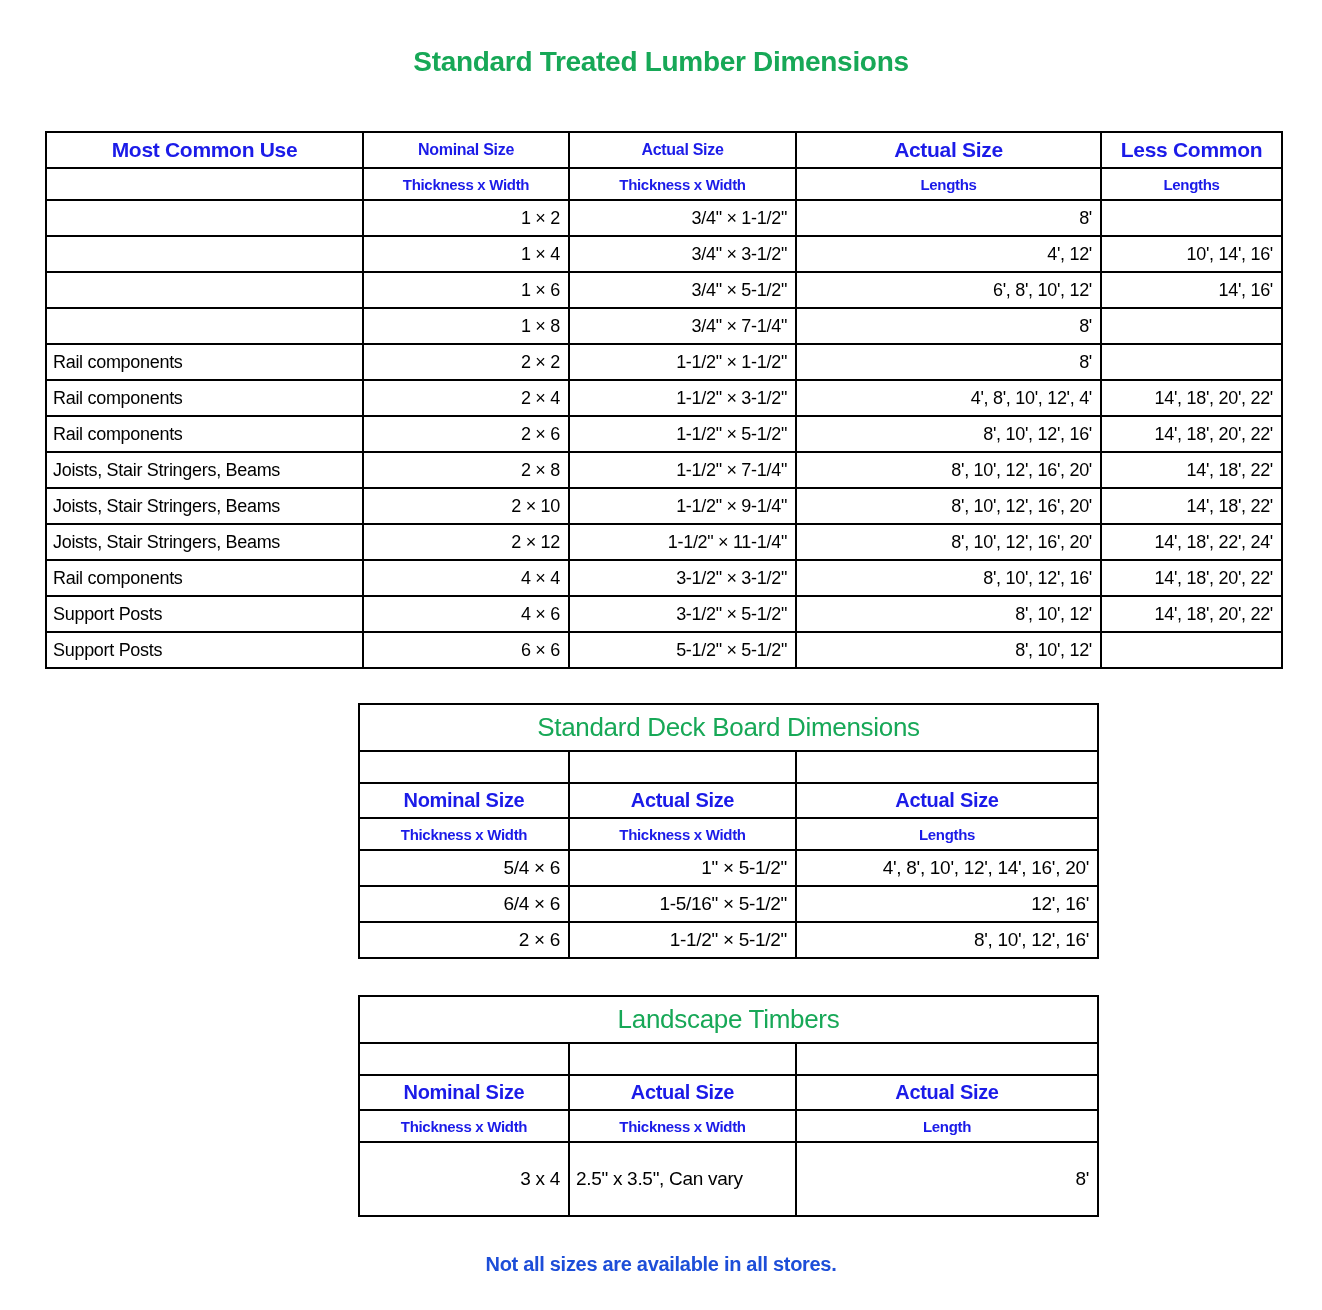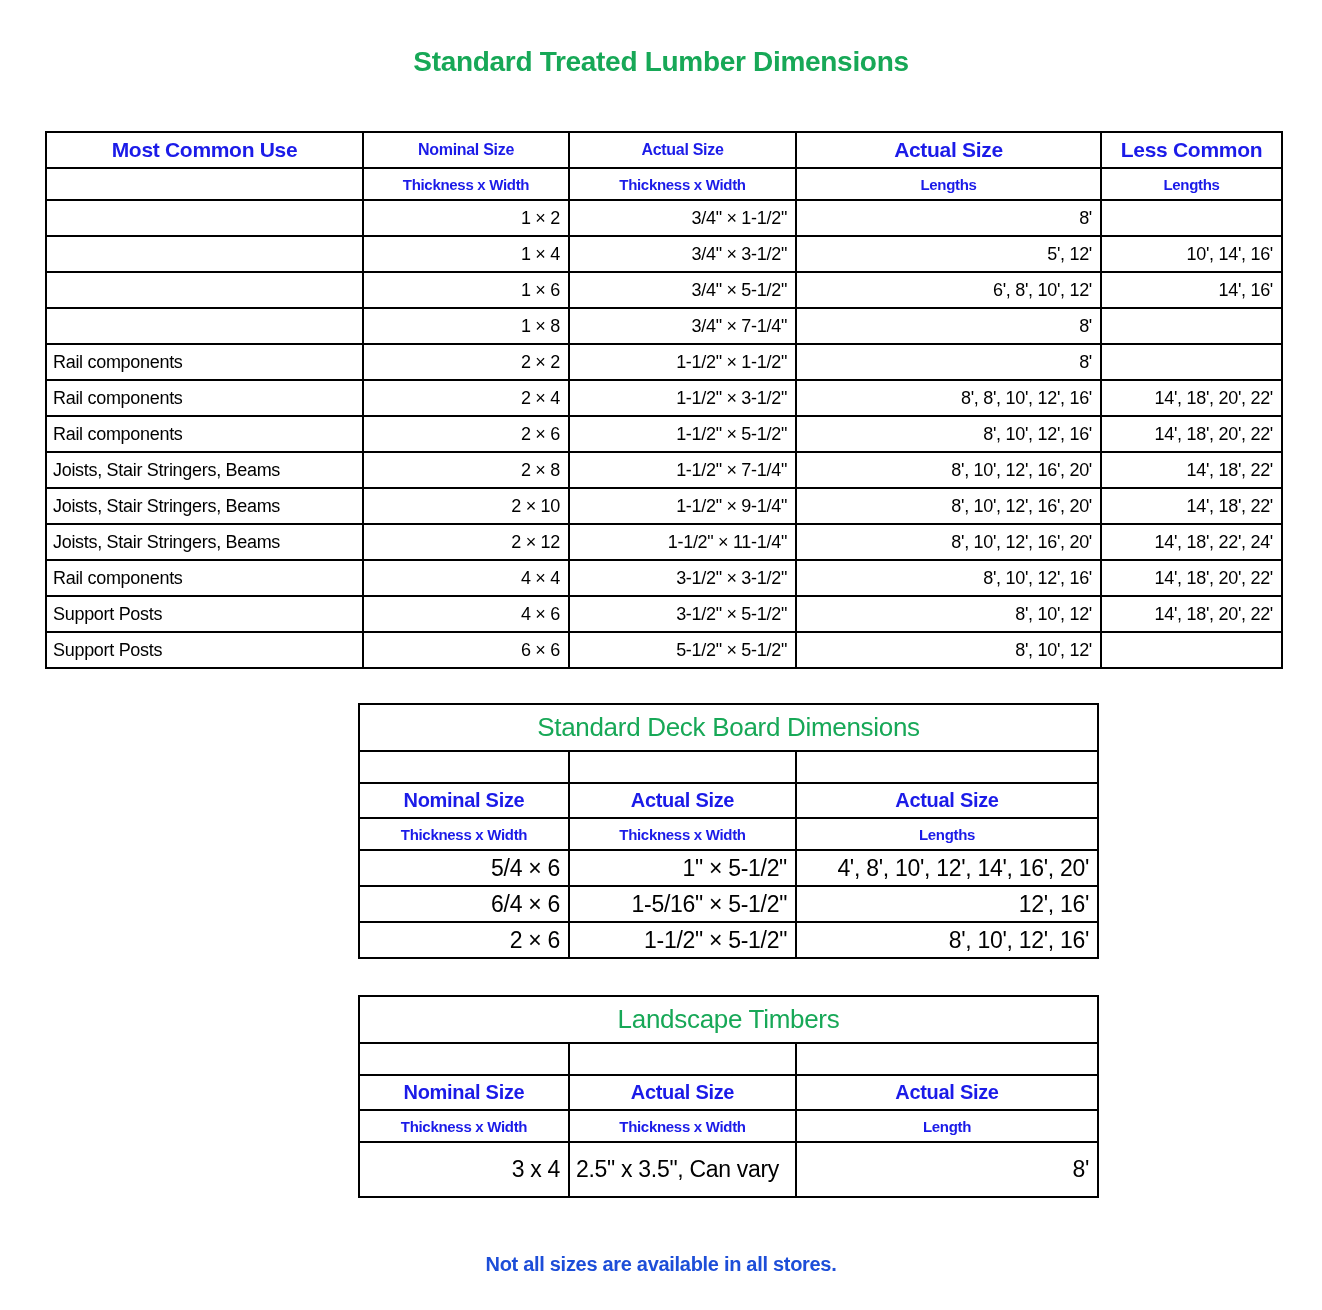--- a/index.html
+++ b/index.html
@@ -55,22 +55,22 @@
   .t-timber { left: 358px; top: 995px; width: 739px; }
   .title-row th {
     color: #17A857; font-weight: normal; font-size: 26px;
     text-align: center; height: 47px; letter-spacing: -0.3px;
   }
   .empty-row td { height: 32px; }
   .t-deck tr.hdr th, .t-timber tr.hdr th { font-size: 20px; }
   .t-deck tr.hdr, .t-timber tr.hdr { height: 35px; }
   .t-deck tr.sub, .t-timber tr.sub { height: 32px; }
   .t-deck tbody tr { height: 36px; }
-  .t-deck td, .t-timber td { font-size: 23px; margin-top: 44px; }
-  .t-timber tbody tr { height: 55px; }
+  .t-deck td, .t-timber td { font-size: 19px; margin-top: 44px; }
+  .t-timber tbody tr { height: 74px; }
 
   .footer-note {
     position: absolute; top: 1253px; left: 0; width: 100%;
     text-align: center;
     font-size: 20px; font-weight: bold;
     color: #1d4ed8;
     letter-spacing: -0.3px;
   }
 </style>
 </head>
@@ -111,21 +111,21 @@
           <td class="cell-right">1 × 2</td>
           <td class="cell-right">3/4" × 1-1/2"</td>
           <td class="cell-right">8'</td>
           <td class="cell-right"></td>
         </tr>
 
         <tr>
           <td class="cell-left"></td>
           <td class="cell-right">1 × 4</td>
           <td class="cell-right">3/4" × 3-1/2"</td>
-          <td class="cell-right">5', 12'</td>
+          <td class="cell-right">4', 12'</td>
           <td class="cell-right">10', 14', 16'</td>
         </tr>
 
         <tr>
           <td class="cell-left"></td>
           <td class="cell-right">1 × 6</td>
           <td class="cell-right">3/4" × 5-1/2"</td>
           <td class="cell-right">6', 8', 10', 12'</td>
           <td class="cell-right">14', 16'</td>
         </tr>
@@ -143,21 +143,21 @@
           <td class="cell-right">2 × 2</td>
           <td class="cell-right">1-1/2" × 1-1/2"</td>
           <td class="cell-right">8'</td>
           <td class="cell-right"></td>
         </tr>
 
         <tr>
           <td class="cell-left">Rail components</td>
           <td class="cell-right">2 × 4</td>
           <td class="cell-right">1-1/2" × 3-1/2"</td>
-          <td class="cell-right">8', 8', 10', 12', 16'</td>
+          <td class="cell-right">4', 8', 10', 12', 4'</td>
           <td class="cell-right">14', 18', 20', 22'</td>
         </tr>
 
         <tr>
           <td class="cell-left">Rail components</td>
           <td class="cell-right">2 × 6</td>
           <td class="cell-right">1-1/2" × 5-1/2"</td>
           <td class="cell-right">8', 10', 12', 16'</td>
           <td class="cell-right">14', 18', 20', 22'</td>
         </tr>

